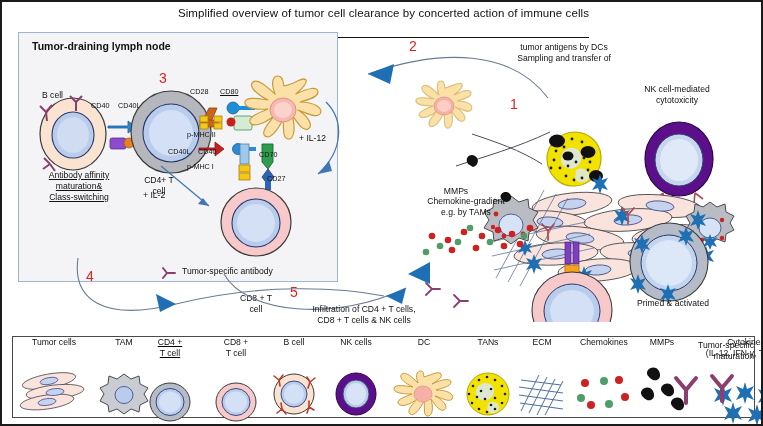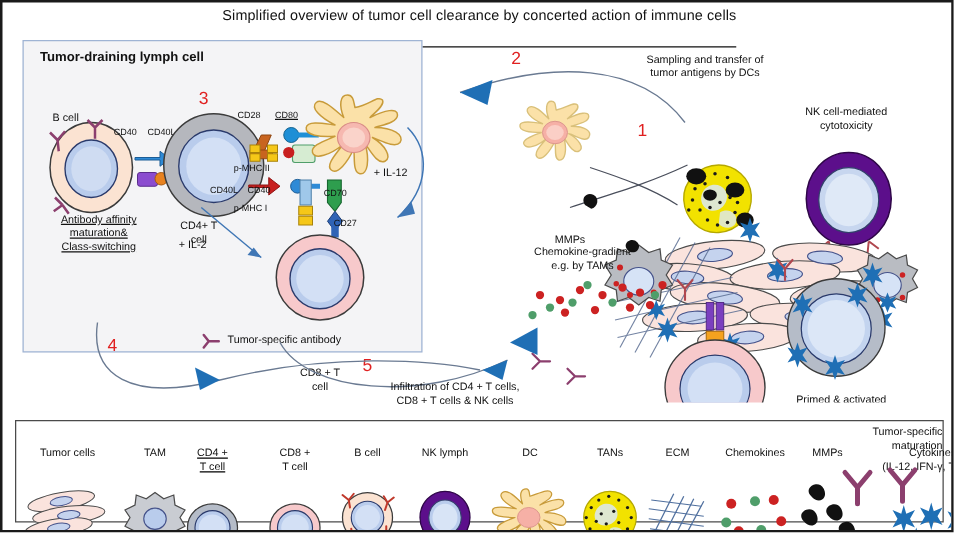--- a/index.html
+++ b/index.html
@@ -19,41 +19,41 @@
   #ln-panel{
     left:16px;top:30px;width:320px;height:250px;
     background:#f4f4f6;border:1.2px solid #9fb4d4;box-sizing:border-box;
   }
   #ln-title{left:30px;top:38px;font-size:10.5px;font-weight:bold;color:#111;}
   
   #legend{
     left:10px;top:334px;width:743px;height:82px;
     border:1.3px solid #4a4a4a;background:#fff;box-sizing:border-box;
   }
-  .leg-item{position:absolute;top:0;text-align:center;margin-top:20px;}
+  .leg-item{position:absolute;top:0;text-align:center;}
   .leg-lab{font-size:8.6px;color:#111;line-height:10.5px;}
   .leg-art{position:absolute;left:0;width:100%;top:34px;height:46px;}
   
   .txt{font-size:8.6px;color:#111;line-height:11px;text-align:center;}
   .txt-l{font-size:8.6px;color:#111;line-height:11px;}
   .num{font-size:14px;color:#e02020;font-family:"Liberation Sans",sans-serif;}
   .tiny{font-size:7.2px;color:#111;}
   svg{overflow:visible;display:block;}
 </style>
 </head>
 <body>
 
 <div id="root">
 
   <div class="abs" id="title">
     <span>Simplified overview of tumor cell clearance by concerted action of immune cells</span>
   </div>
 
   <div class="abs" id="ln-panel"></div>
-  <div class="abs" id="ln-title">Tumor-draining lymph cell</div>
+  <div class="abs" id="ln-title">Tumor-draining lymph node</div>
 
   <div class="abs num" style="left:157px;top:68px;">3</div>
 
   <div class="abs" style="left:40px;top:82px;">
     <span class="txt-l">B cell</span>
   </div>
   <svg class="abs" style="left:34px;top:92px;" width="78" height="80">
     <ellipse cx="37" cy="40" rx="33" ry="36" fill="#fbe3d2" stroke="#3b3b3b" stroke-width="1.2"></ellipse>
     <ellipse cx="37" cy="41" rx="21" ry="23" fill="#b9ccec" stroke="#2a3a6b" stroke-width="1.1"></ellipse>
     <ellipse cx="37" cy="41" rx="16" ry="18" fill="#cfdcf2" stroke="none"></ellipse>
@@ -386,21 +386,21 @@
       <ellipse cx="41" cy="40" rx="39" ry="39" fill="#b5bcc8" stroke="#3b3b3b" stroke-width="1.1"></ellipse>
       <ellipse cx="41" cy="41" rx="28" ry="28" fill="#c3d4ef" stroke="#2a3a6b" stroke-width="1"></ellipse>
       <ellipse cx="41" cy="41" rx="23" ry="23" fill="#dce7f7"></ellipse>
       <g fill="#1f6fb5">
         <path d="M14,12 l2,6 l6,-2 l-4,6 l4,6 l-6,-2 l-2,6 l-2,-6 l-6,2 l4,-6 l-4,-6 l6,2 z"></path>
         <path d="M58,4 l2,6 l6,-2 l-4,6 l4,6 l-6,-2 l-2,6 l-2,-6 l-6,2 l4,-6 l-4,-6 l6,2 z"></path>
         <path d="M10,52 l2,6 l6,-2 l-4,6 l4,6 l-6,-2 l-2,6 l-2,-6 l-6,2 l4,-6 l-4,-6 l6,2 z"></path>
         <path d="M40,62 l2,6 l6,-2 l-4,6 l4,6 l-6,-2 l-2,6 l-2,-6 l-6,2 l4,-6 l-4,-6 l6,2 z"></path>
       </g>
     </svg>
-    <div class="abs txt" style="left:200px;top:224px;width:134px;margin-top:16px;">
+    <div class="abs txt" style="left:200px;top:224px;width:134px;">
       <div>Primed &amp; activated</div>
     </div>
 
     <svg class="abs" style="left:132px;top:148px;" width="24" height="20">
       <g stroke="#b0474f" stroke-width="1.7" fill="none" stroke-linecap="round">
           <path d="M10,18 l0,-9 M10,9 l-6,-7 M10,9 l6,-7"></path>
         </g>
     </svg>
     <svg class="abs" style="left:212px;top:132px;" width="24" height="20">
       <g stroke="#b0474f" stroke-width="1.7" fill="none" stroke-linecap="round">
@@ -422,22 +422,22 @@
       <path d="M24,2 L2,14 L24,24 Z" fill="#1f6fb5"></path>
     </svg>
   </div>
 
   <svg class="abs" style="left:330px;top:38px;" width="240" height="64">
     <path d="M216,58 C180,10 110,8 36,34" stroke="#6a7a92" stroke-width="1.1" fill="none"></path>
     <path d="M36,34 L62,24 L58,44 Z" fill="#1f6fb5"></path>
   </svg>
   <div class="abs num" style="left:407px;top:36px;">2</div>
   <div class="abs txt" style="left:482px;top:40px;width:160px;">
+    <div>tumor antigens by DCs</div>
     <div>Sampling and transfer of</div>
-    <div>tumor antigens by DCs</div>
   </div>
 
   <div class="abs txt-l" style="left:297px;top:131px;">+ IL-12</div>
   <svg class="abs" style="left:290px;top:98px;" width="56" height="86">
     <path d="M34,2 C52,20 52,50 26,74" stroke="#3f76b5" stroke-width="1.2" fill="none"></path>
     <path d="M26,74 l14,-3 l-3,-10 z" fill="#3f76b5"></path>
   </svg>
 
   <svg class="abs" style="left:214px;top:268px;" width="220" height="56">
     <path d="M8,4 C30,44 120,52 190,18" stroke="#6a7a92" stroke-width="1.1" fill="none"></path>
@@ -512,21 +512,21 @@
         <g stroke="#c0392b" stroke-width="1.6" fill="none" stroke-linecap="round">
           <path d="M14,9 l-5,-4 M14,9 l4,-5 M14,9 l1,6"></path>
           <path d="M45,11 l5,-4 M45,11 l-3,-5 M45,11 l-2,6"></path>
           <path d="M17,38 l-5,4 M17,38 l4,5 M17,38 l-1,-6"></path>
           <path d="M44,36 l5,3 M44,36 l-2,6 M44,36 l0,-6"></path>
         </g>
       </svg>
     </div>
 
     <div class="leg-item" style="left:312px;width:62px;">
-      <div class="leg-lab">NK lymph</div>
+      <div class="leg-lab">NK cells</div>
       <svg class="leg-art" viewBox="0 0 62 46">
         <ellipse cx="31" cy="23" rx="20" ry="21" fill="#5c0f8b" stroke="#2e0647" stroke-width="1"></ellipse>
         <ellipse cx="31" cy="23" rx="13" ry="14" fill="#b9ccec" stroke="#33406b" stroke-width=".9"></ellipse>
         <ellipse cx="31" cy="23" rx="10" ry="11" fill="#d8e4f6"></ellipse>
       </svg>
     </div>
 
     <div class="leg-item" style="left:376px;width:70px;">
       <div class="leg-lab">DC</div>
       <svg class="leg-art" viewBox="0 0 70 46">

